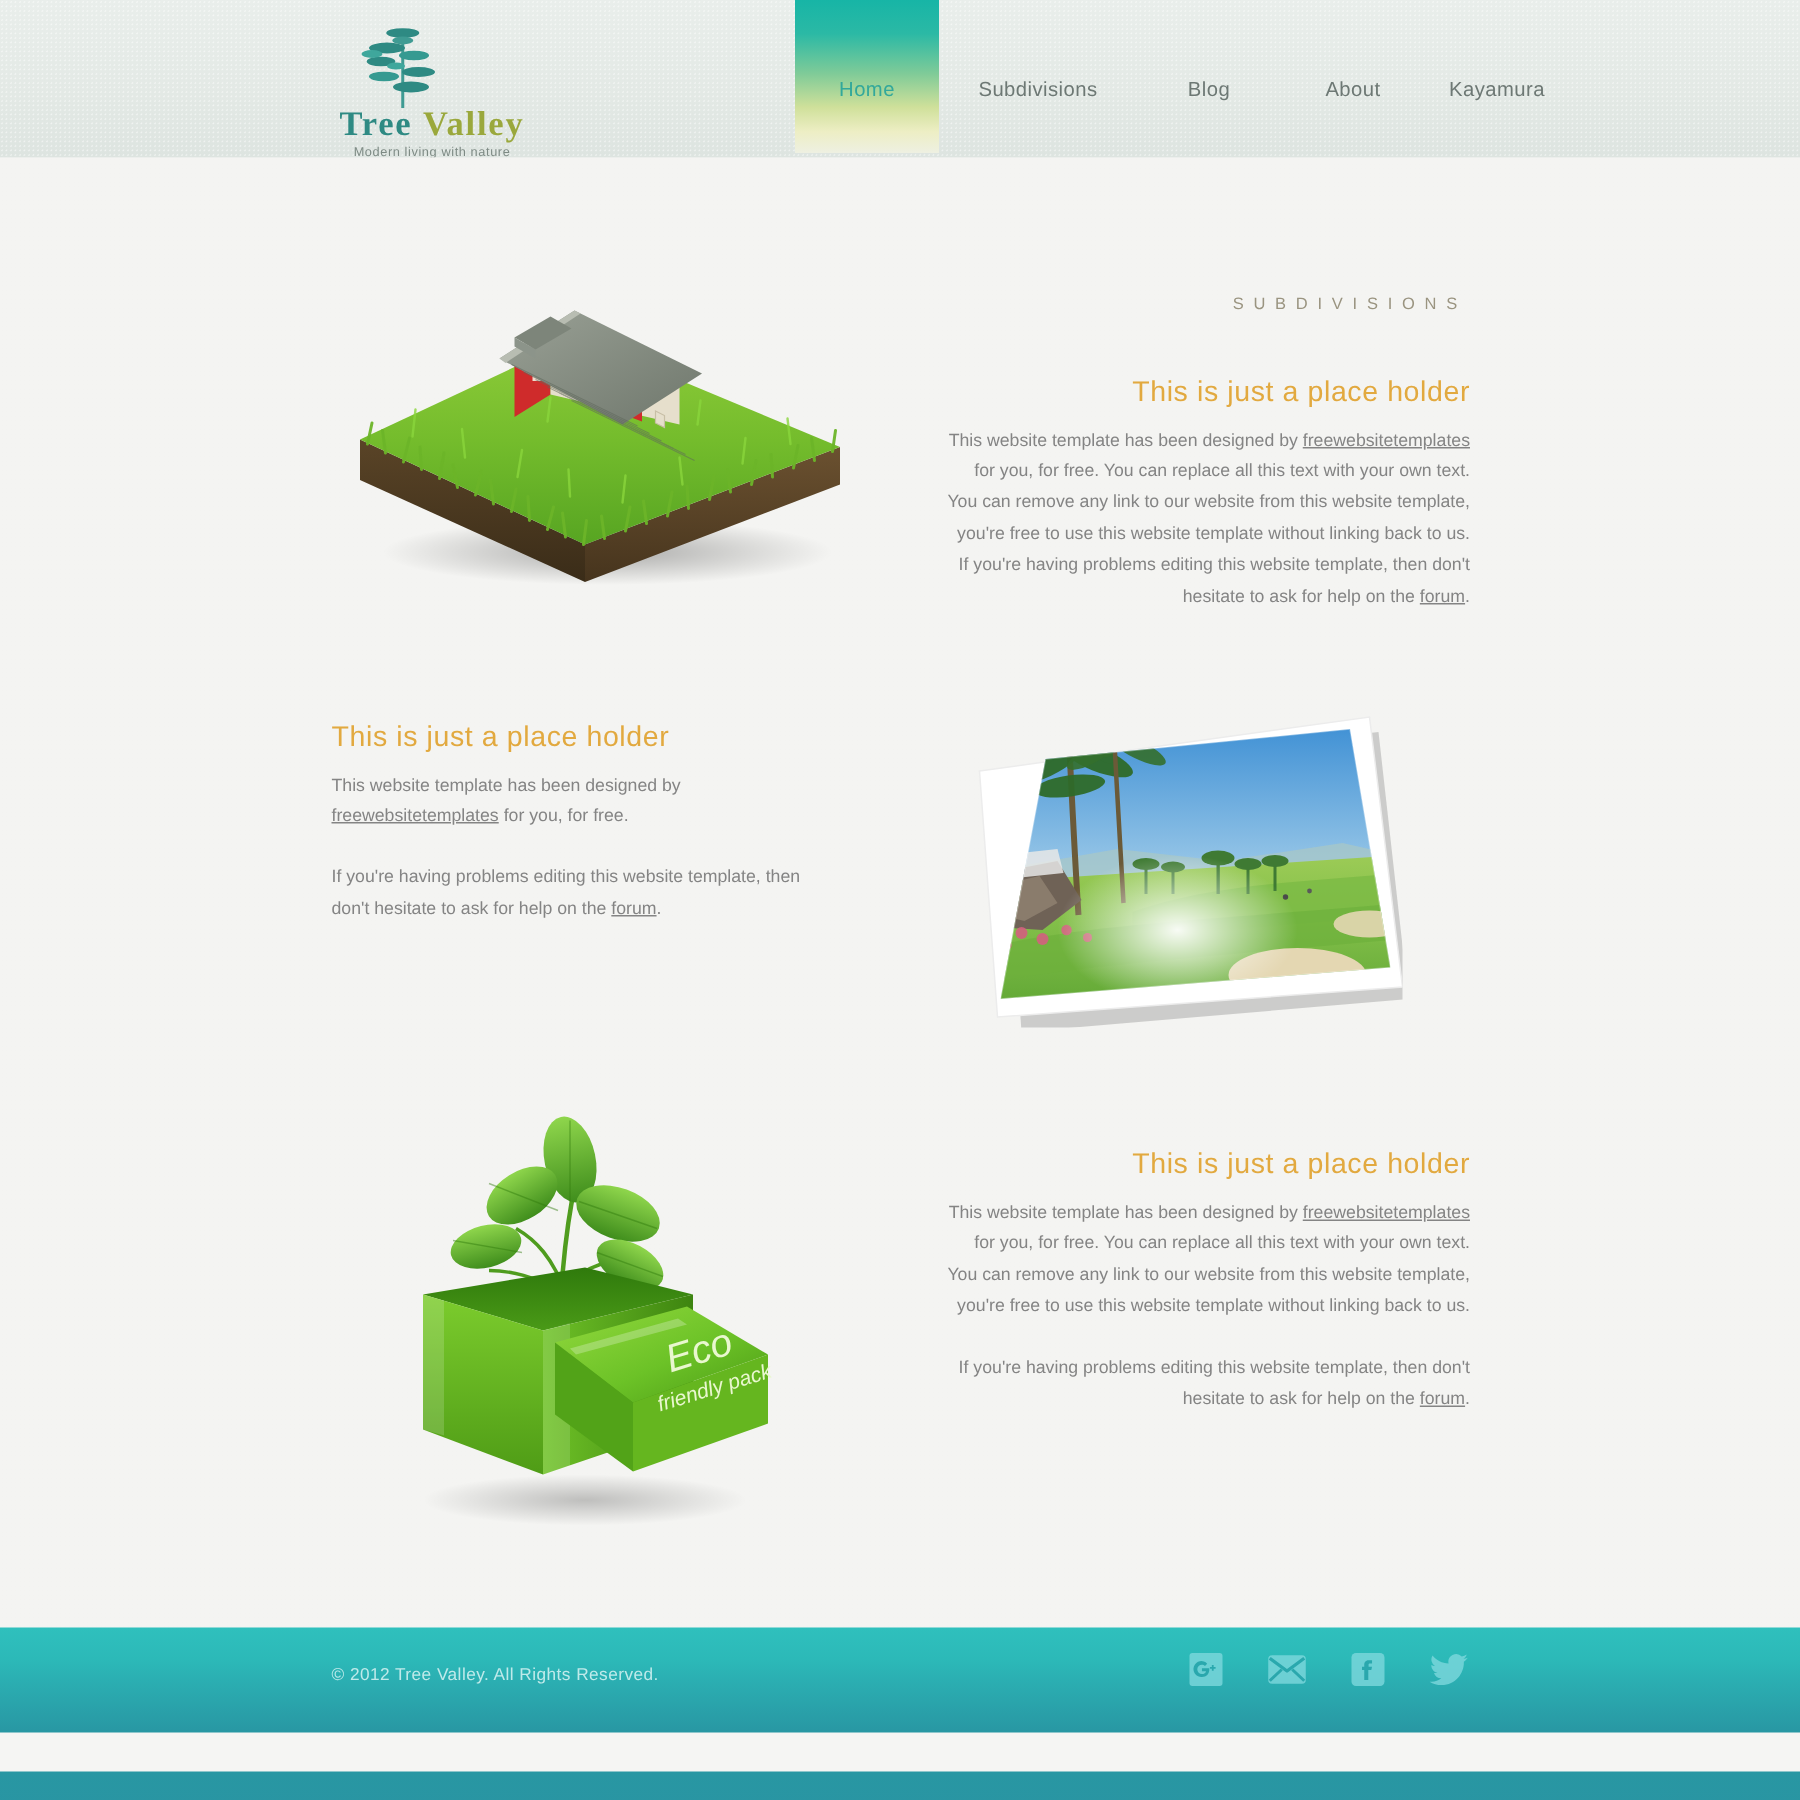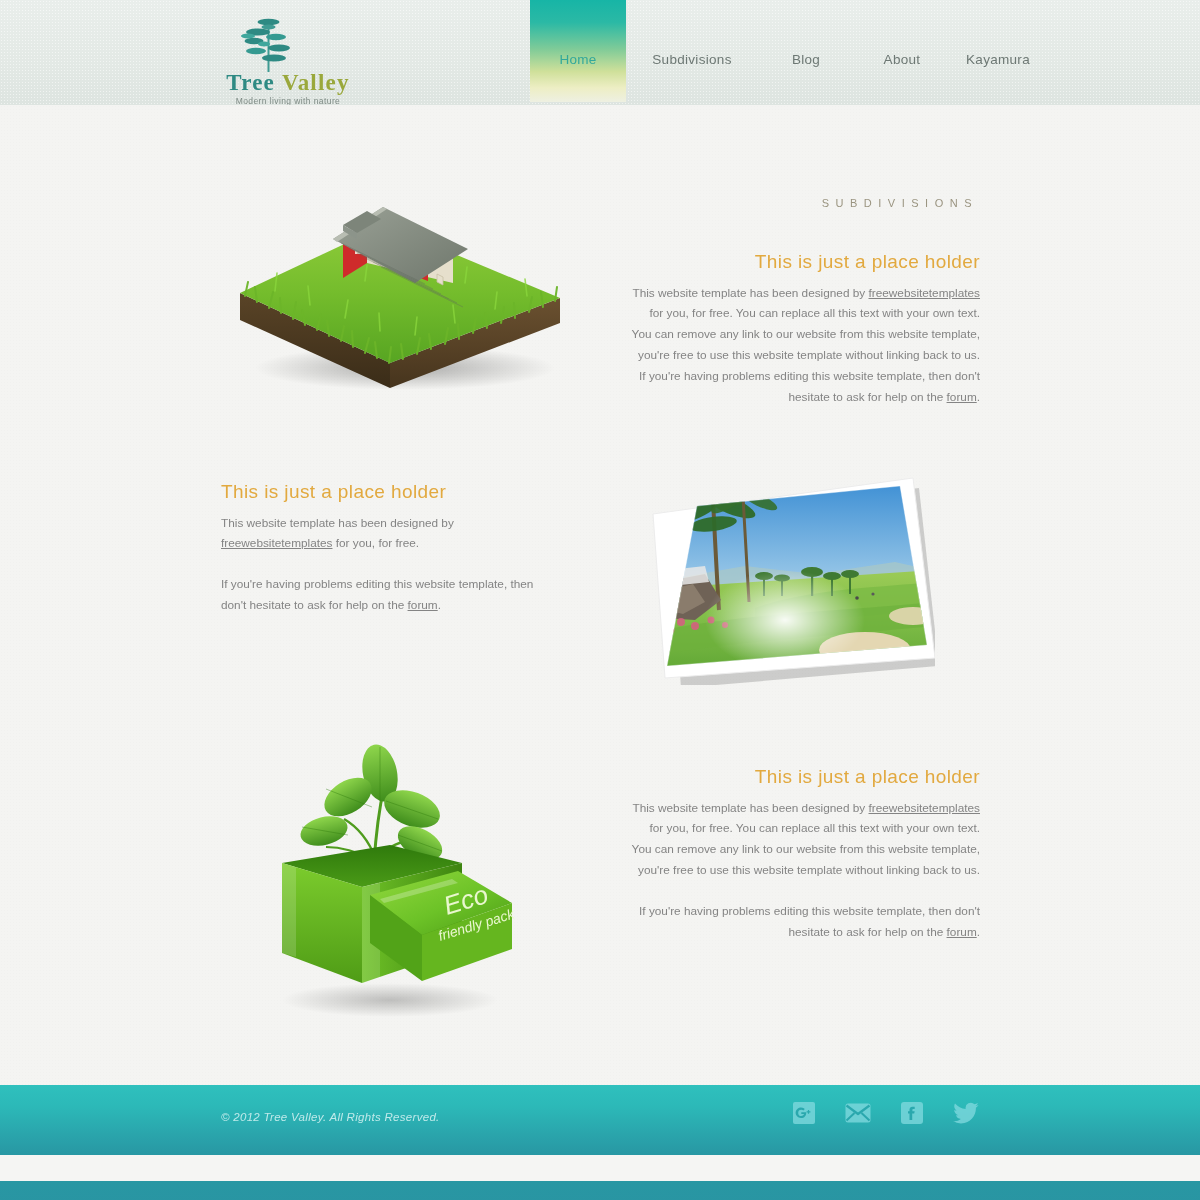--- a/index.html
+++ b/index.html
@@ -181,21 +181,20 @@
     width: 258px; height: 290px;
   }
 
   
   .footer {
     position: absolute;
     left: 0; top: 1085px;
     width: 1200px;
     height: 70px;
     background: linear-gradient(180deg, #2fc0bd 0%, #2cb9b8 30%, #2aa5ac 70%, #2897a3 100%);
-    font-style: italic;
   }
   .copyright {
     position: absolute;
     left: 221px; top: 26px;
     font-size: 11.5px;
     color: #bfeaea;
     letter-spacing: 0.3px;
   }
   .social {
     position: absolute;

